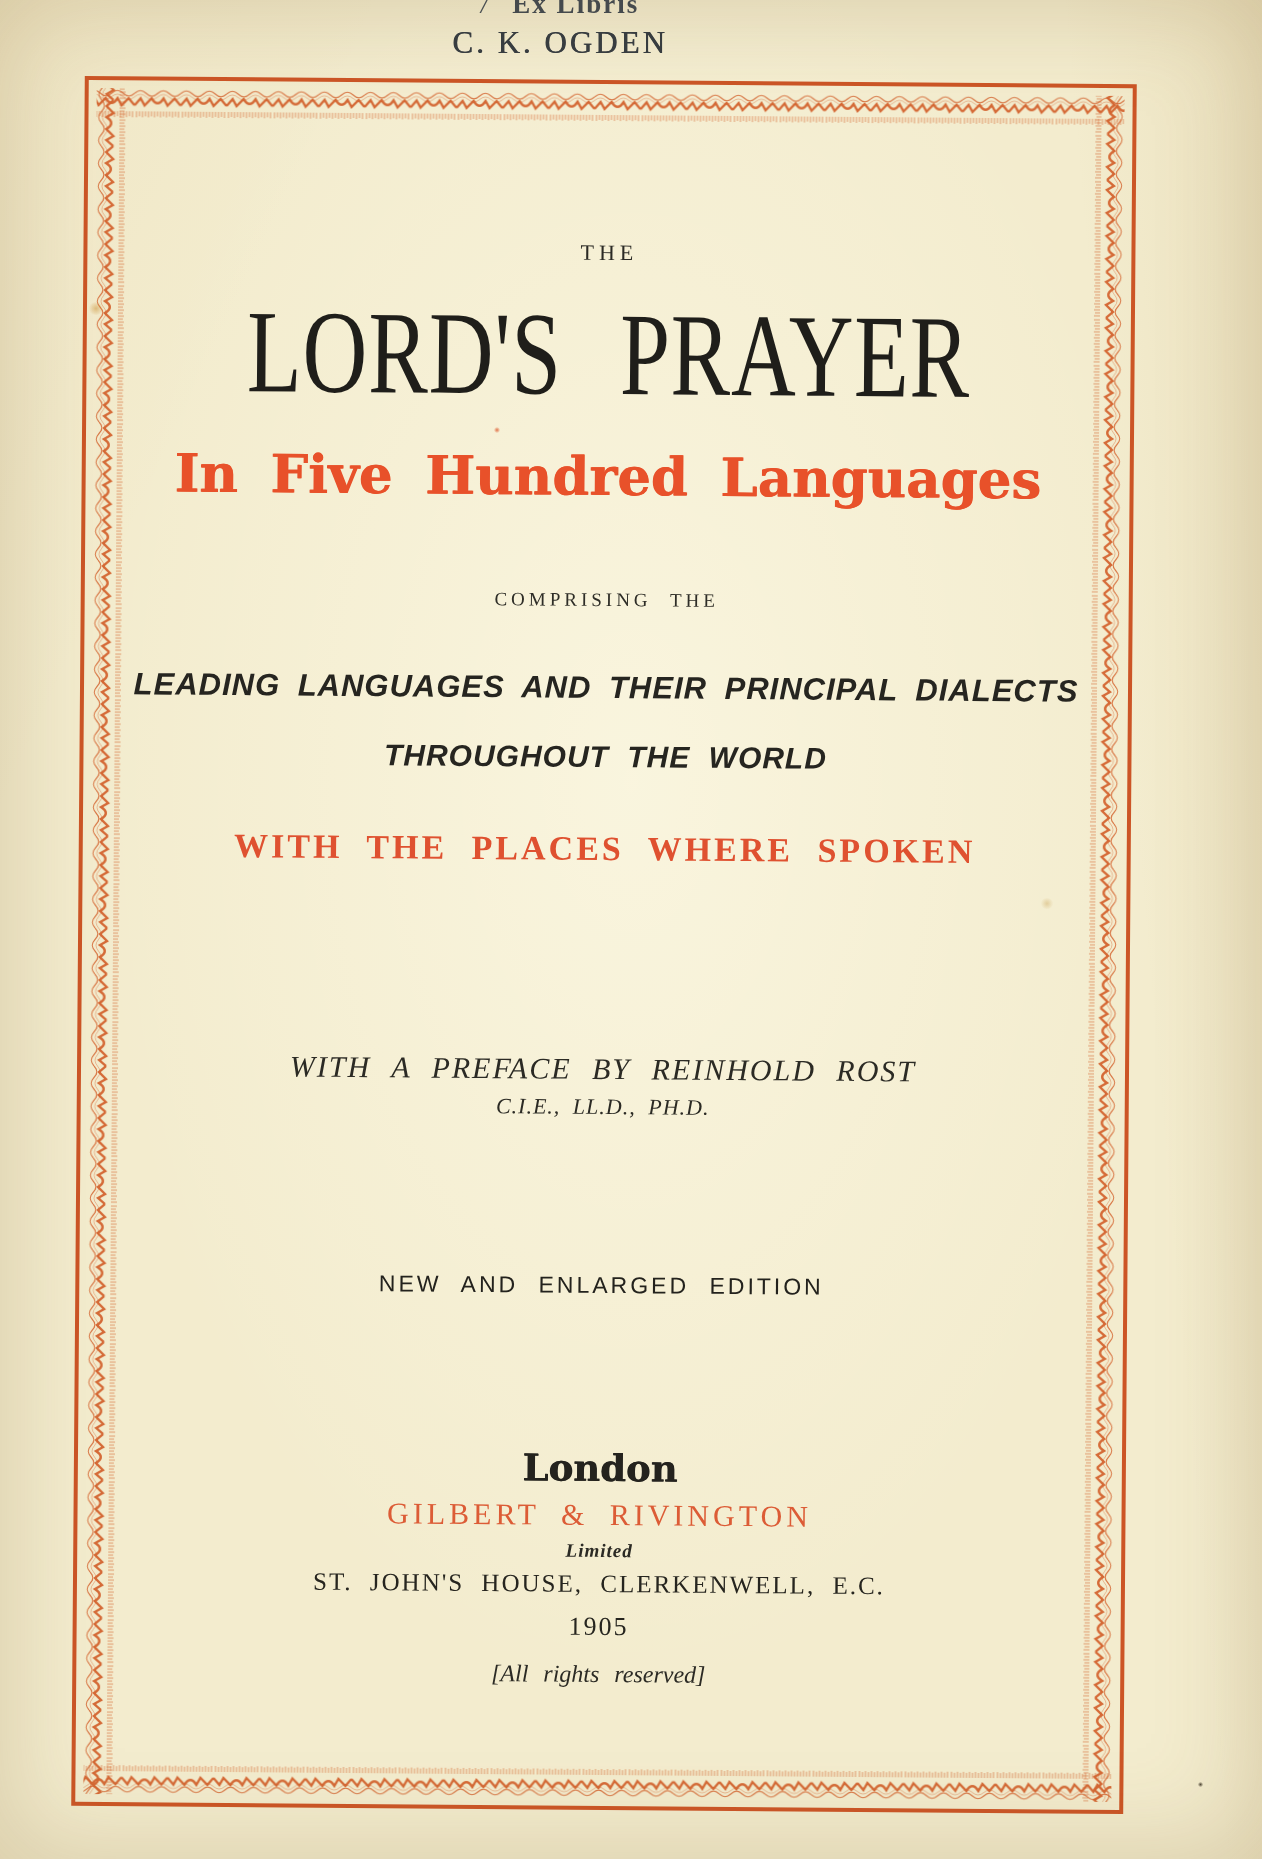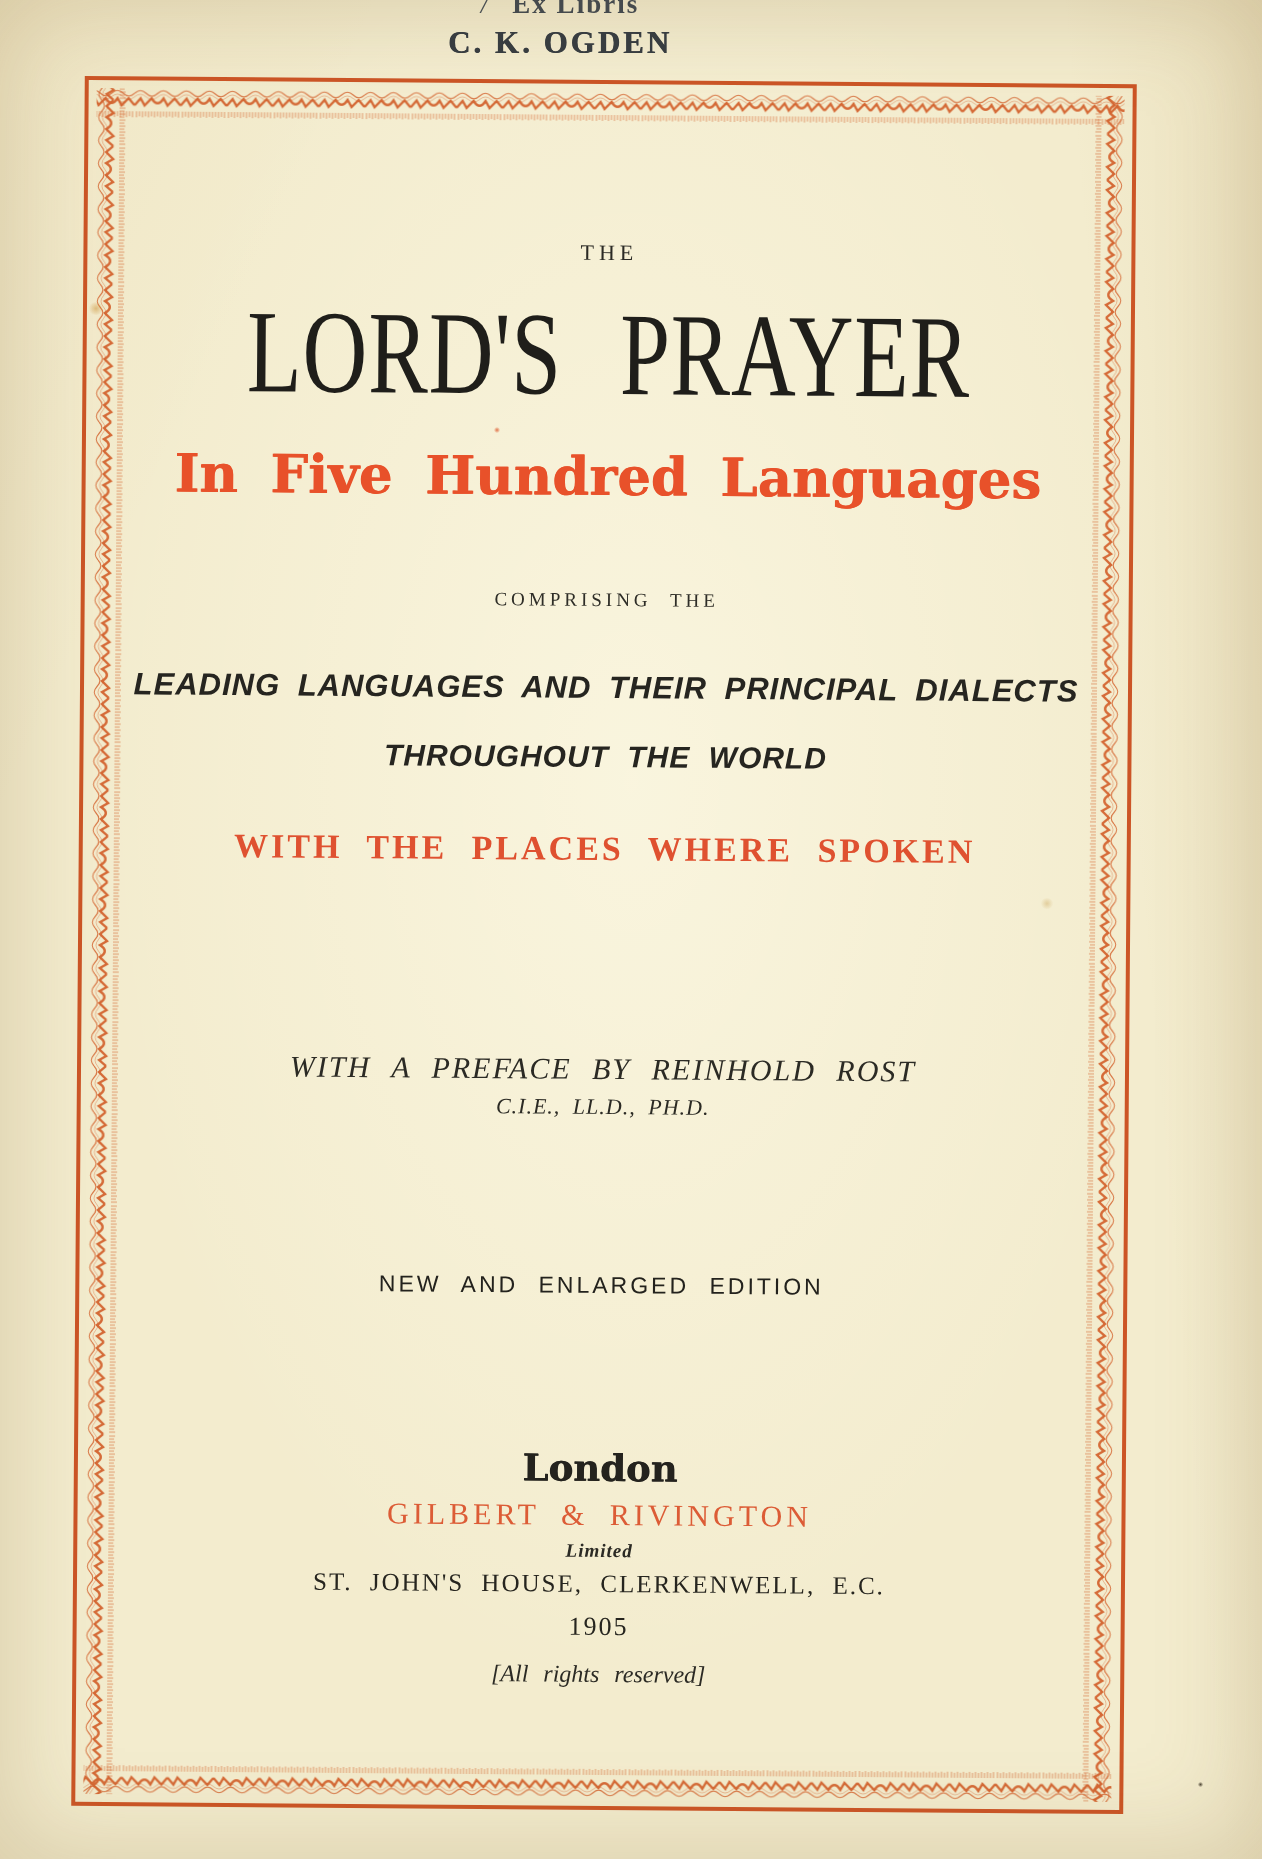--- a/index.html
+++ b/index.html
@@ -15,21 +15,21 @@
       linear-gradient(115deg, rgba(210,180,120,.10) 0%, rgba(210,180,120,0) 18%),
       linear-gradient(265deg, rgba(190,160,100,.14) 0%, rgba(190,160,100,0) 14%),
       #f3ecce;
   }
   .vignette{position:absolute;inset:0;box-shadow:inset 0 0 95px 12px rgba(134,98,45,.22);pointer-events:none;}
 
   
   .bookplate{position:absolute;top:-9px;left:230px;width:660px;text-align:center;color:#3c4144;z-index:3;}
   .bookplate .line1{font-size:27px;font-weight:700;letter-spacing:2px;line-height:1;color:#454a4d;}
   .bookplate .slash{font-style:italic;font-weight:400;margin-right:22px;color:#4a4f52;}
-  .bookplate .line2{font-size:31px;font-weight:700;letter-spacing:3px;line-height:1;margin-top:9px;color:#383d40;text-shadow:.5px 0 0 #383d40;}
+  .bookplate .line2{font-size:31px;font-weight:400;letter-spacing:3px;line-height:1;margin-top:9px;color:#383d40;text-shadow:.5px 0 0 #383d40;}
 
   
   .frame{
     position:absolute;left:78px;top:80px;width:1052px;height:1730px;
     border:4px solid #cc5526;
     transform:rotate(.45deg);transform-origin:50% 50%;
     box-sizing:border-box;
   }
   .lace{position:absolute;left:0;top:0;}
 

